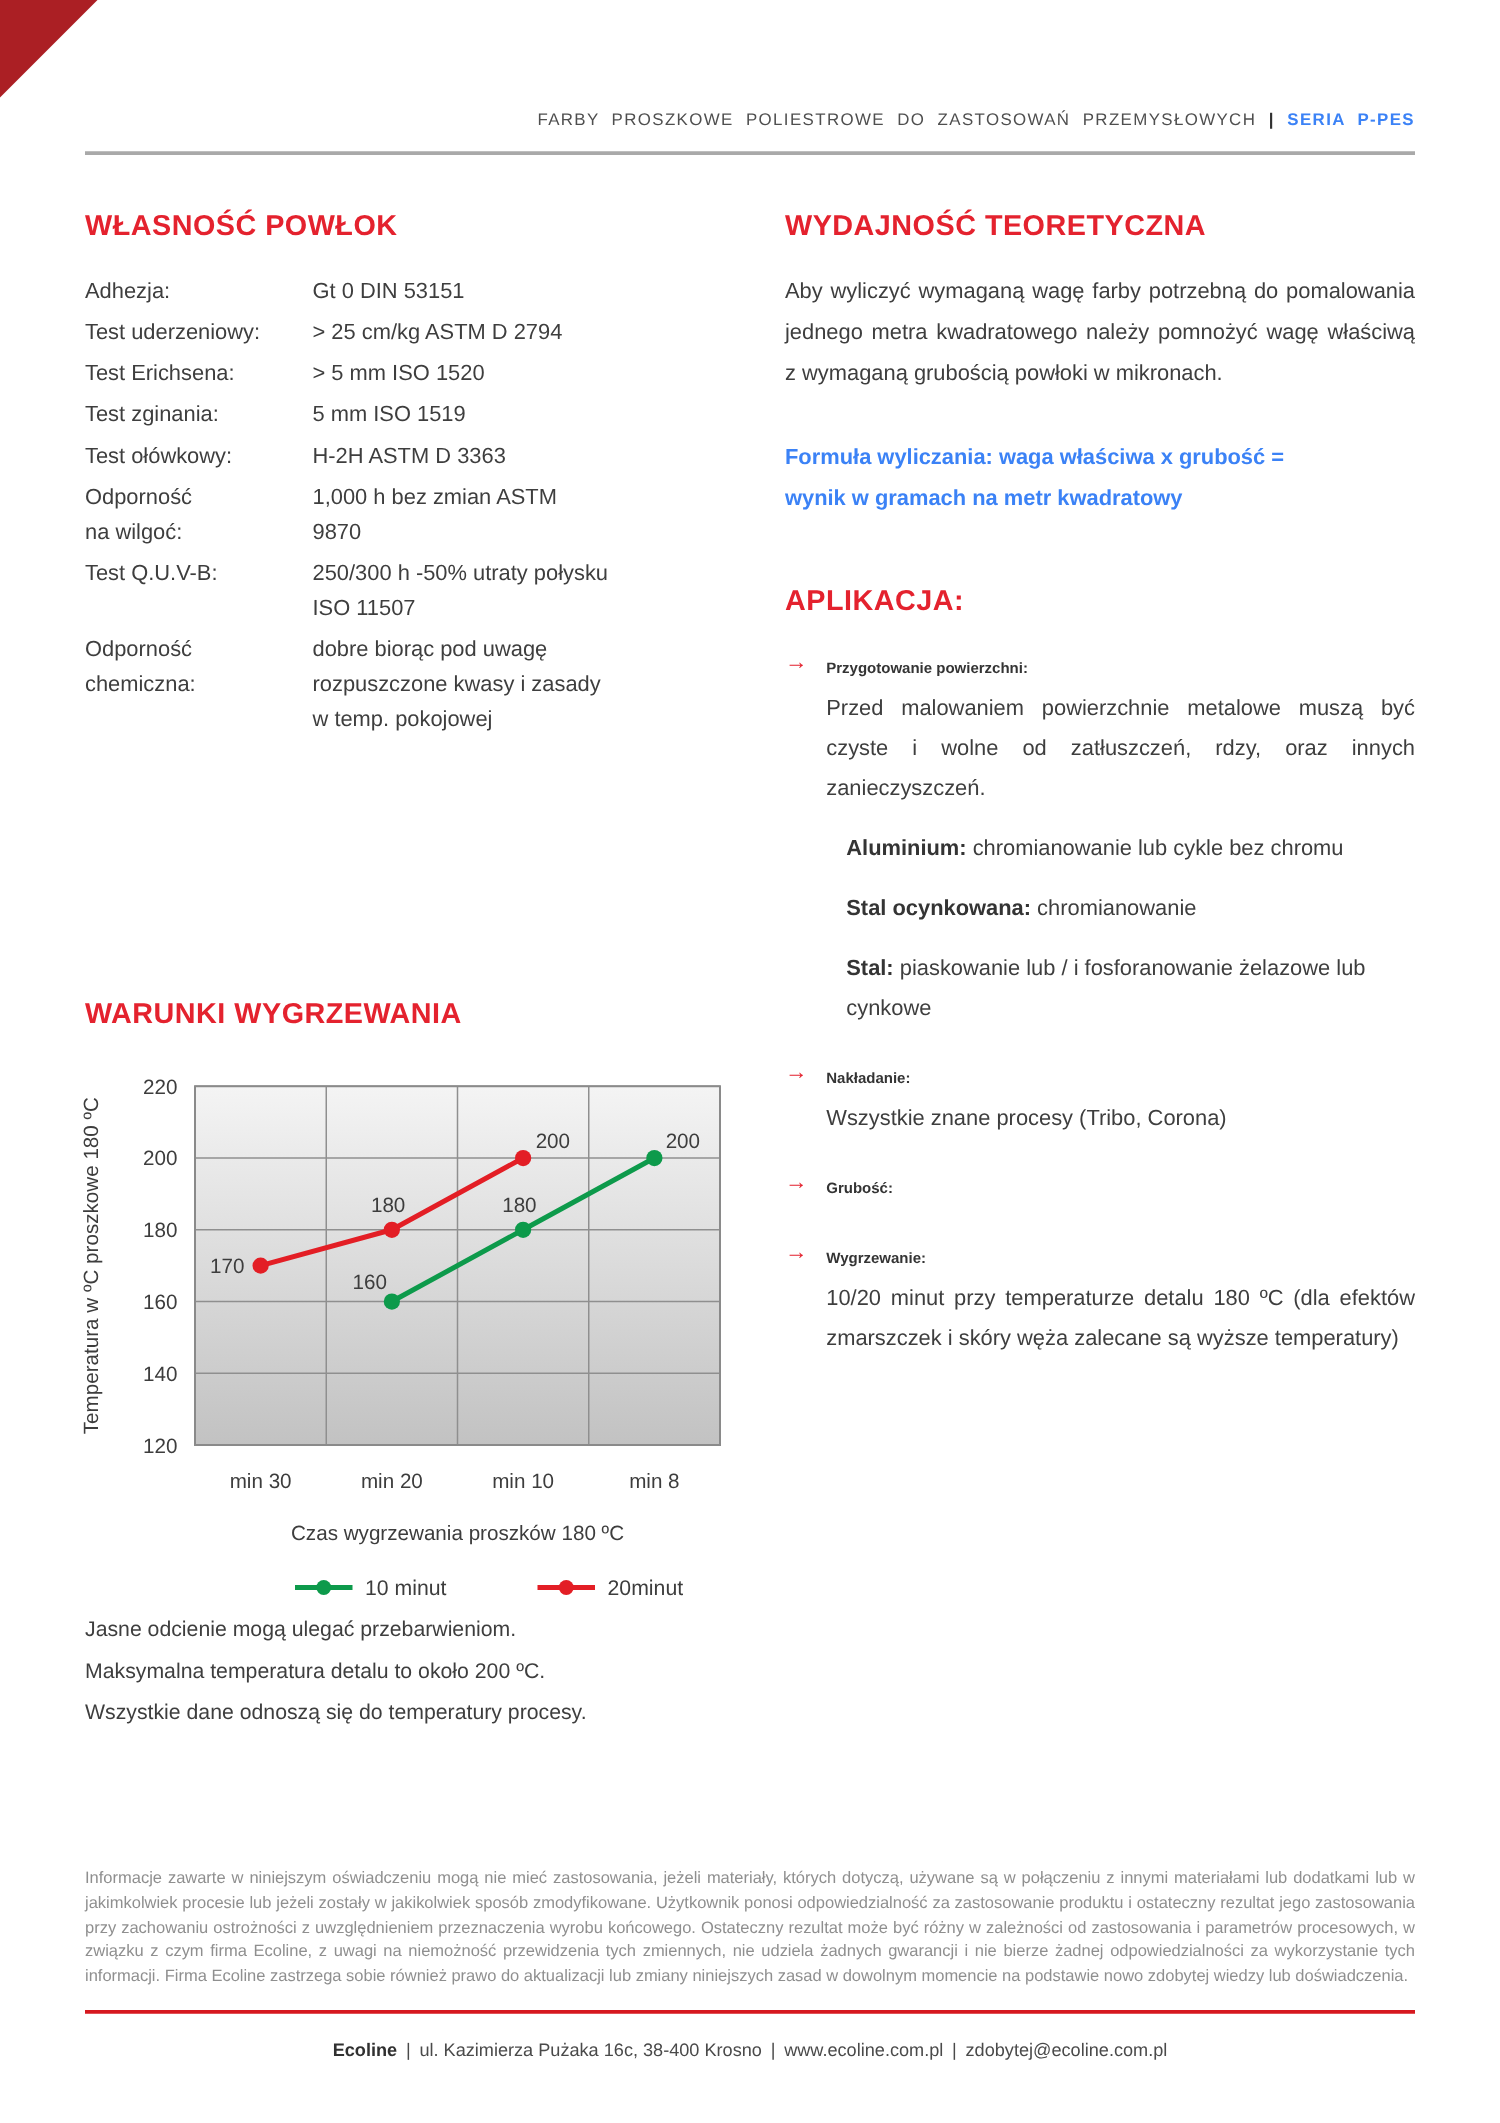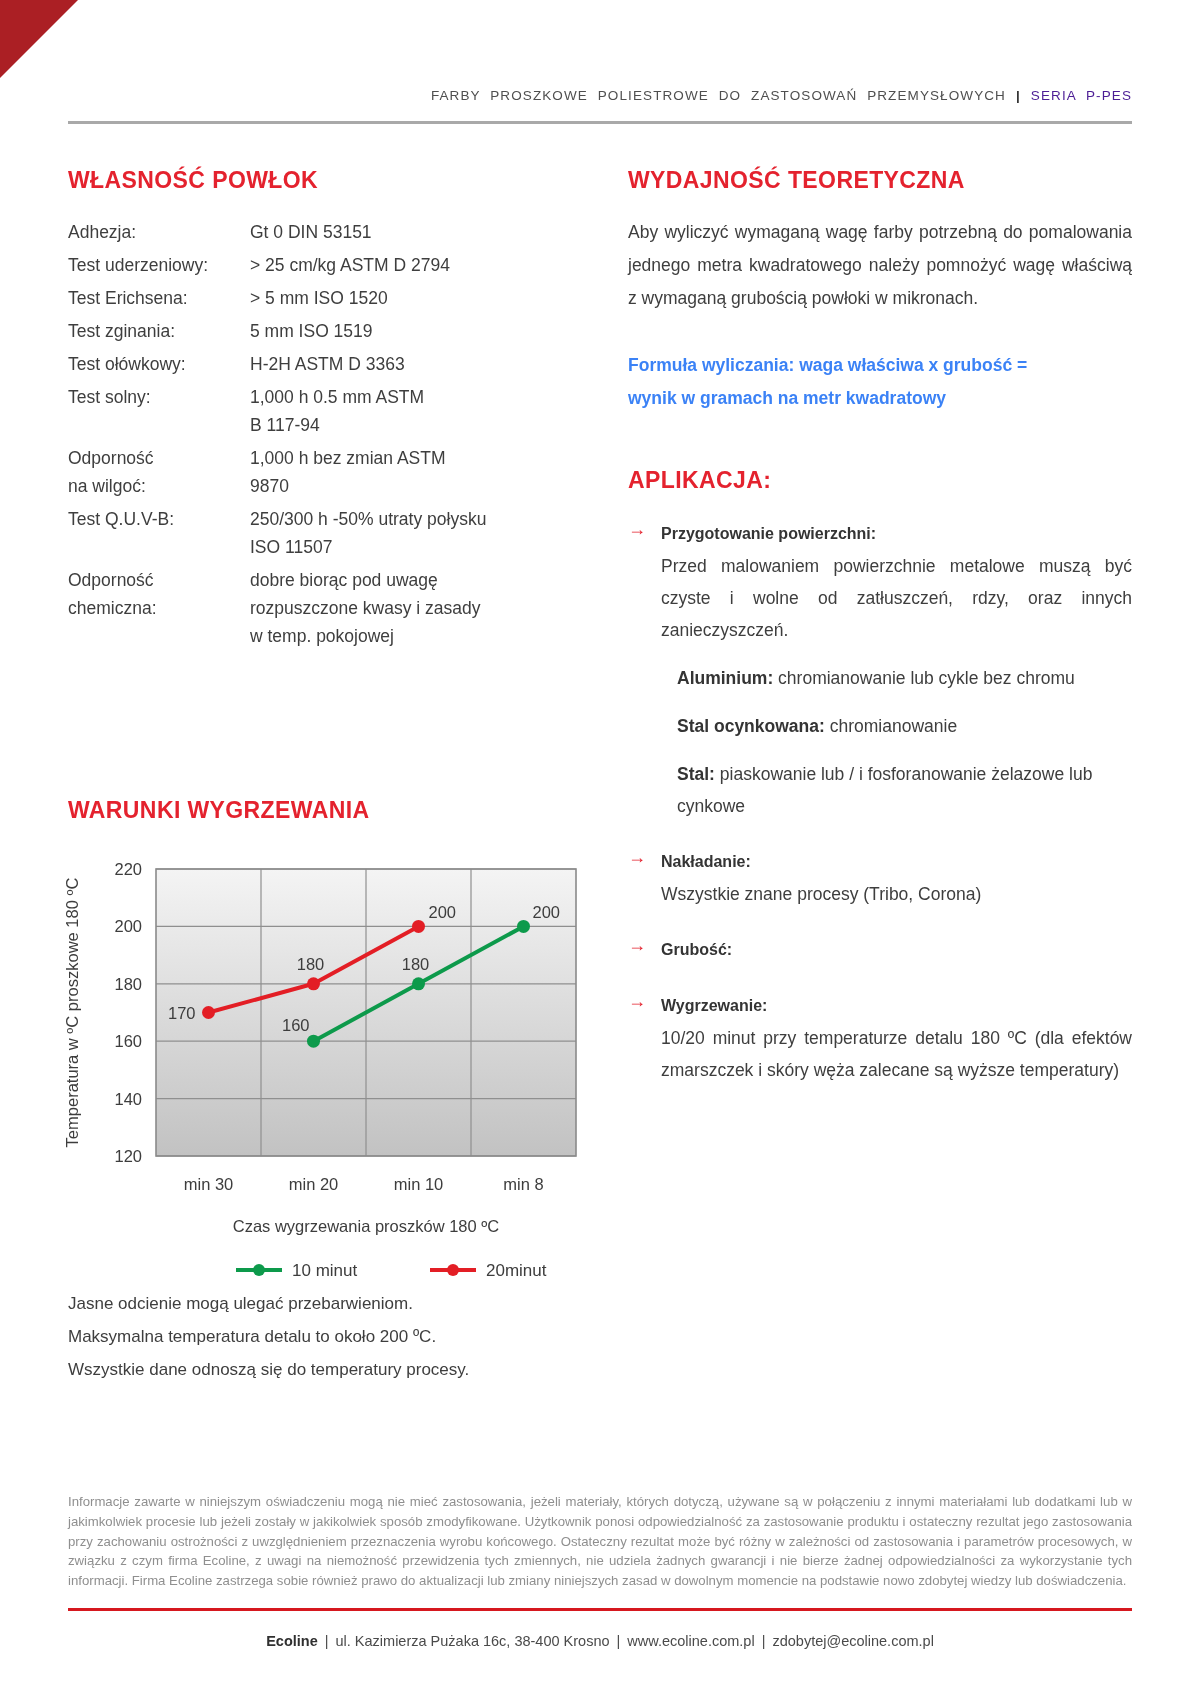--- a/index.html
+++ b/index.html
@@ -12,38 +12,38 @@
     position:relative;width:1200px;height:1698px;background:#ffffff;overflow:hidden;
     font-family:"Liberation Sans", sans-serif;color:var(--text);
   }
   
   .corner{position:absolute;left:0;top:0;width:0;height:0;
     border-top:78px solid #ab1f24;border-right:78px solid transparent;}
   
   .tophead{position:absolute;left:0;right:68px;top:88px;text-align:right;
     font-size:13.5px;letter-spacing:1.1px;word-spacing:5px;color:#4f4f4f;white-space:nowrap;}
   .tophead .sep{margin:0 10px;color:#303030;font-weight:bold;}
-  .tophead .series{font-weight:normal;color:#4c1d95;}
+  .tophead .series{font-weight:bold;color:#3b82f6;}
   .toprule{position:absolute;left:68px;top:121px;width:1064px;height:2.5px;background:#a9a9a9;}
   
   .h1{font-size:23px;line-height:27px;font-weight:bold;color:var(--red);letter-spacing:.4px;margin:0;}
   
   .leftcol{position:absolute;left:68px;top:167px;width:472px;}
   .props{margin-top:24px;}
   .prop-row{display:flex;font-size:17.5px;line-height:28px;margin-bottom:5px;}
   .prop-label{width:182px;flex:0 0 182px;white-space:pre-line;}
   .prop-value{flex:1;white-space:pre-line;}
   
   .rightcol{position:absolute;left:628px;top:167px;width:504px;}
   .intro{margin:22px 0 16px 0;font-size:17.5px;line-height:33px;text-align:justify;}
   .formula{margin:34px 0 0 0;font-size:17.5px;line-height:33px;font-weight:bold;color:#3b82f6;white-space:pre-line;}
   .aplikacja-h{margin-top:52px;}
   .bullet{position:relative;padding-left:33px;margin-top:24px;}
   .bullet .arrow{position:absolute;left:0;top:1px;color:var(--red);font-size:18px;}
-  .bullet-title{font-weight:bold;font-size:16px;line-height:32px;color:#343434;margin:0;}
+  .bullet-title{font-weight:bold;font-size:12px;line-height:32px;color:#343434;margin:0;}
   .bullet-text{font-size:17.5px;line-height:32px;text-align:justify;margin:0;}
   .keyline{font-size:17.5px;line-height:32px;margin:16px;}
   .keyline b{color:#343434;}
   
   .chart-title{position:absolute;left:68px;top:797px;}
   #chart-svg{position:absolute;left:56px;top:843px;width:524px;height:440px;}
   
   .notes{position:absolute;left:68px;top:1287px;width:540px;font-size:17px;line-height:33px;}
   
   .disclaimer{position:absolute;left:68px;top:1492px;width:1064px;font-size:13.2px;line-height:19.8px;
@@ -80,25 +80,20 @@
         <div class="prop-label">Test Erichsena:</div>
         <div class="prop-value">&gt; 5 mm ISO 1520</div>
       </div>
       <div class="prop-row">
         <div class="prop-label">Test zginania:</div>
         <div class="prop-value">5 mm ISO 1519</div>
       </div>
       <div class="prop-row">
         <div class="prop-label">Test ołówkowy:</div>
         <div class="prop-value">H-2H  ASTM D 3363</div>
-      </div>
-      <div class="prop-row">
-        <div class="prop-label">Test solny:</div>
-        <div class="prop-value">1,000 h 0.5 mm ASTM
-B 117-94</div>
       </div>
       <div class="prop-row">
         <div class="prop-label">Odporność
 na wilgoć:</div>
         <div class="prop-value">1,000 h bez zmian ASTM
 9870</div>
       </div>
       <div class="prop-row">
         <div class="prop-label">Test Q.U.V-B:</div>
         <div class="prop-value">250/300 h -50% utraty połysku

